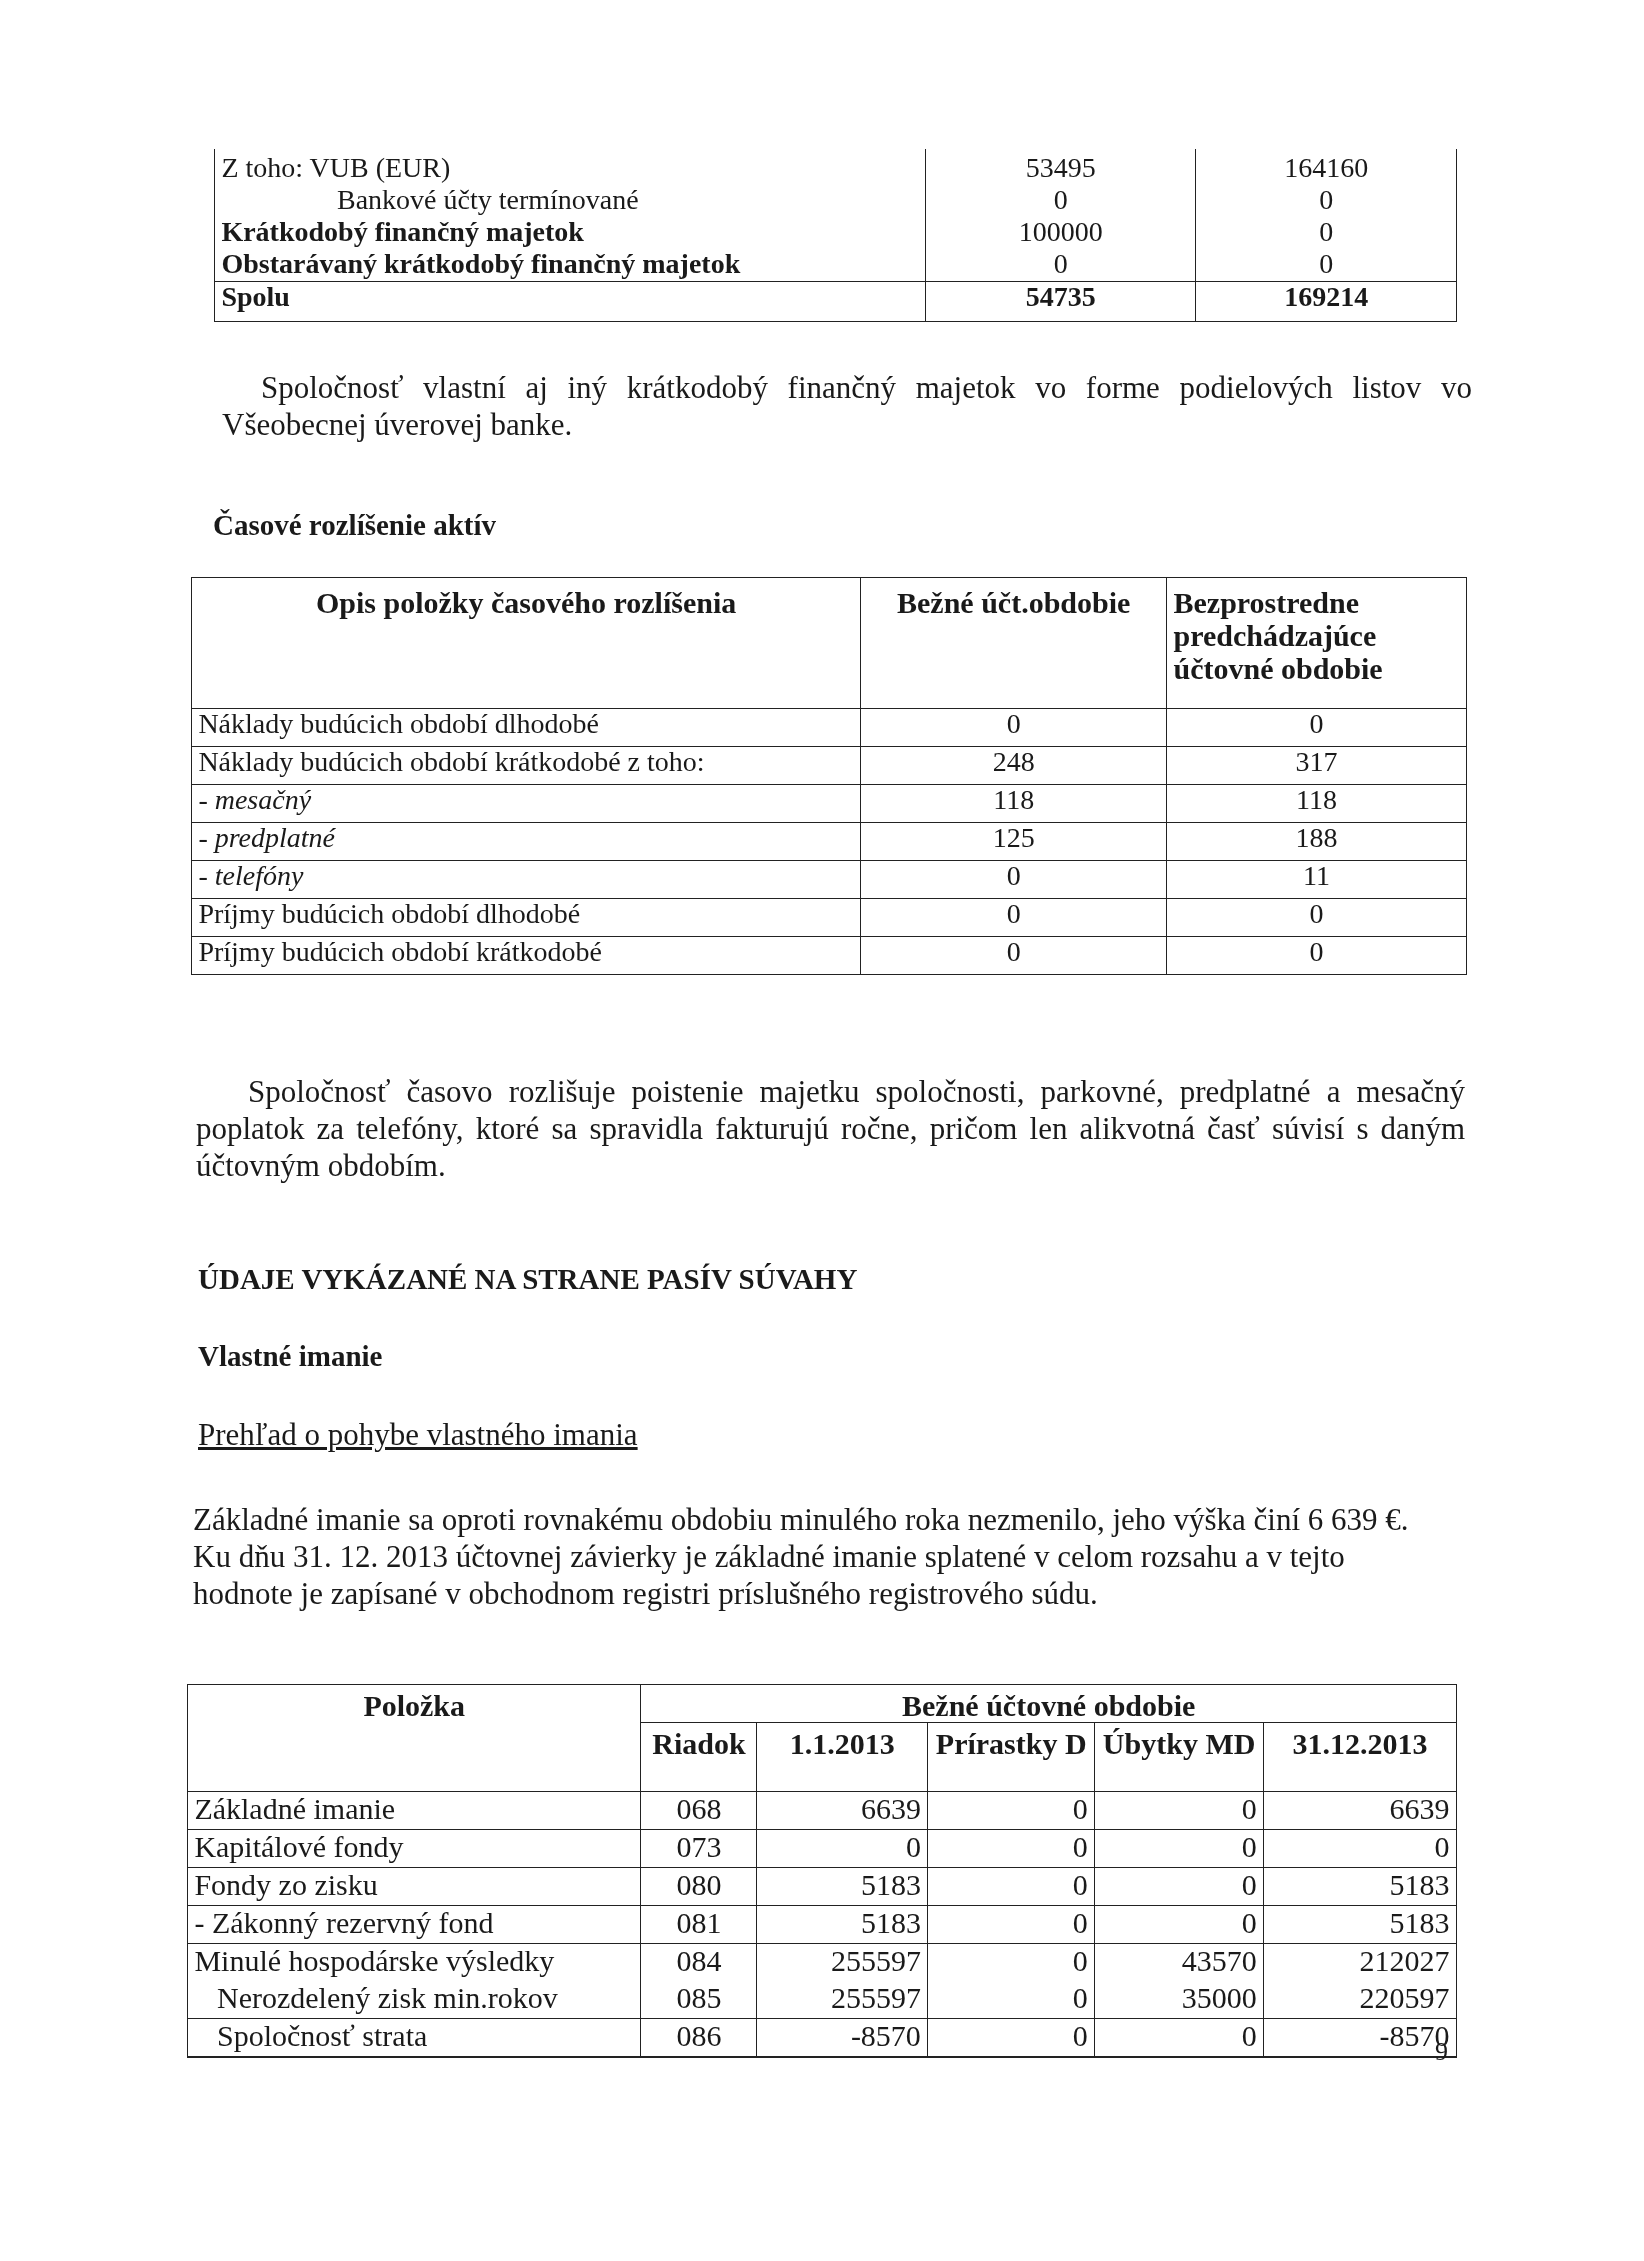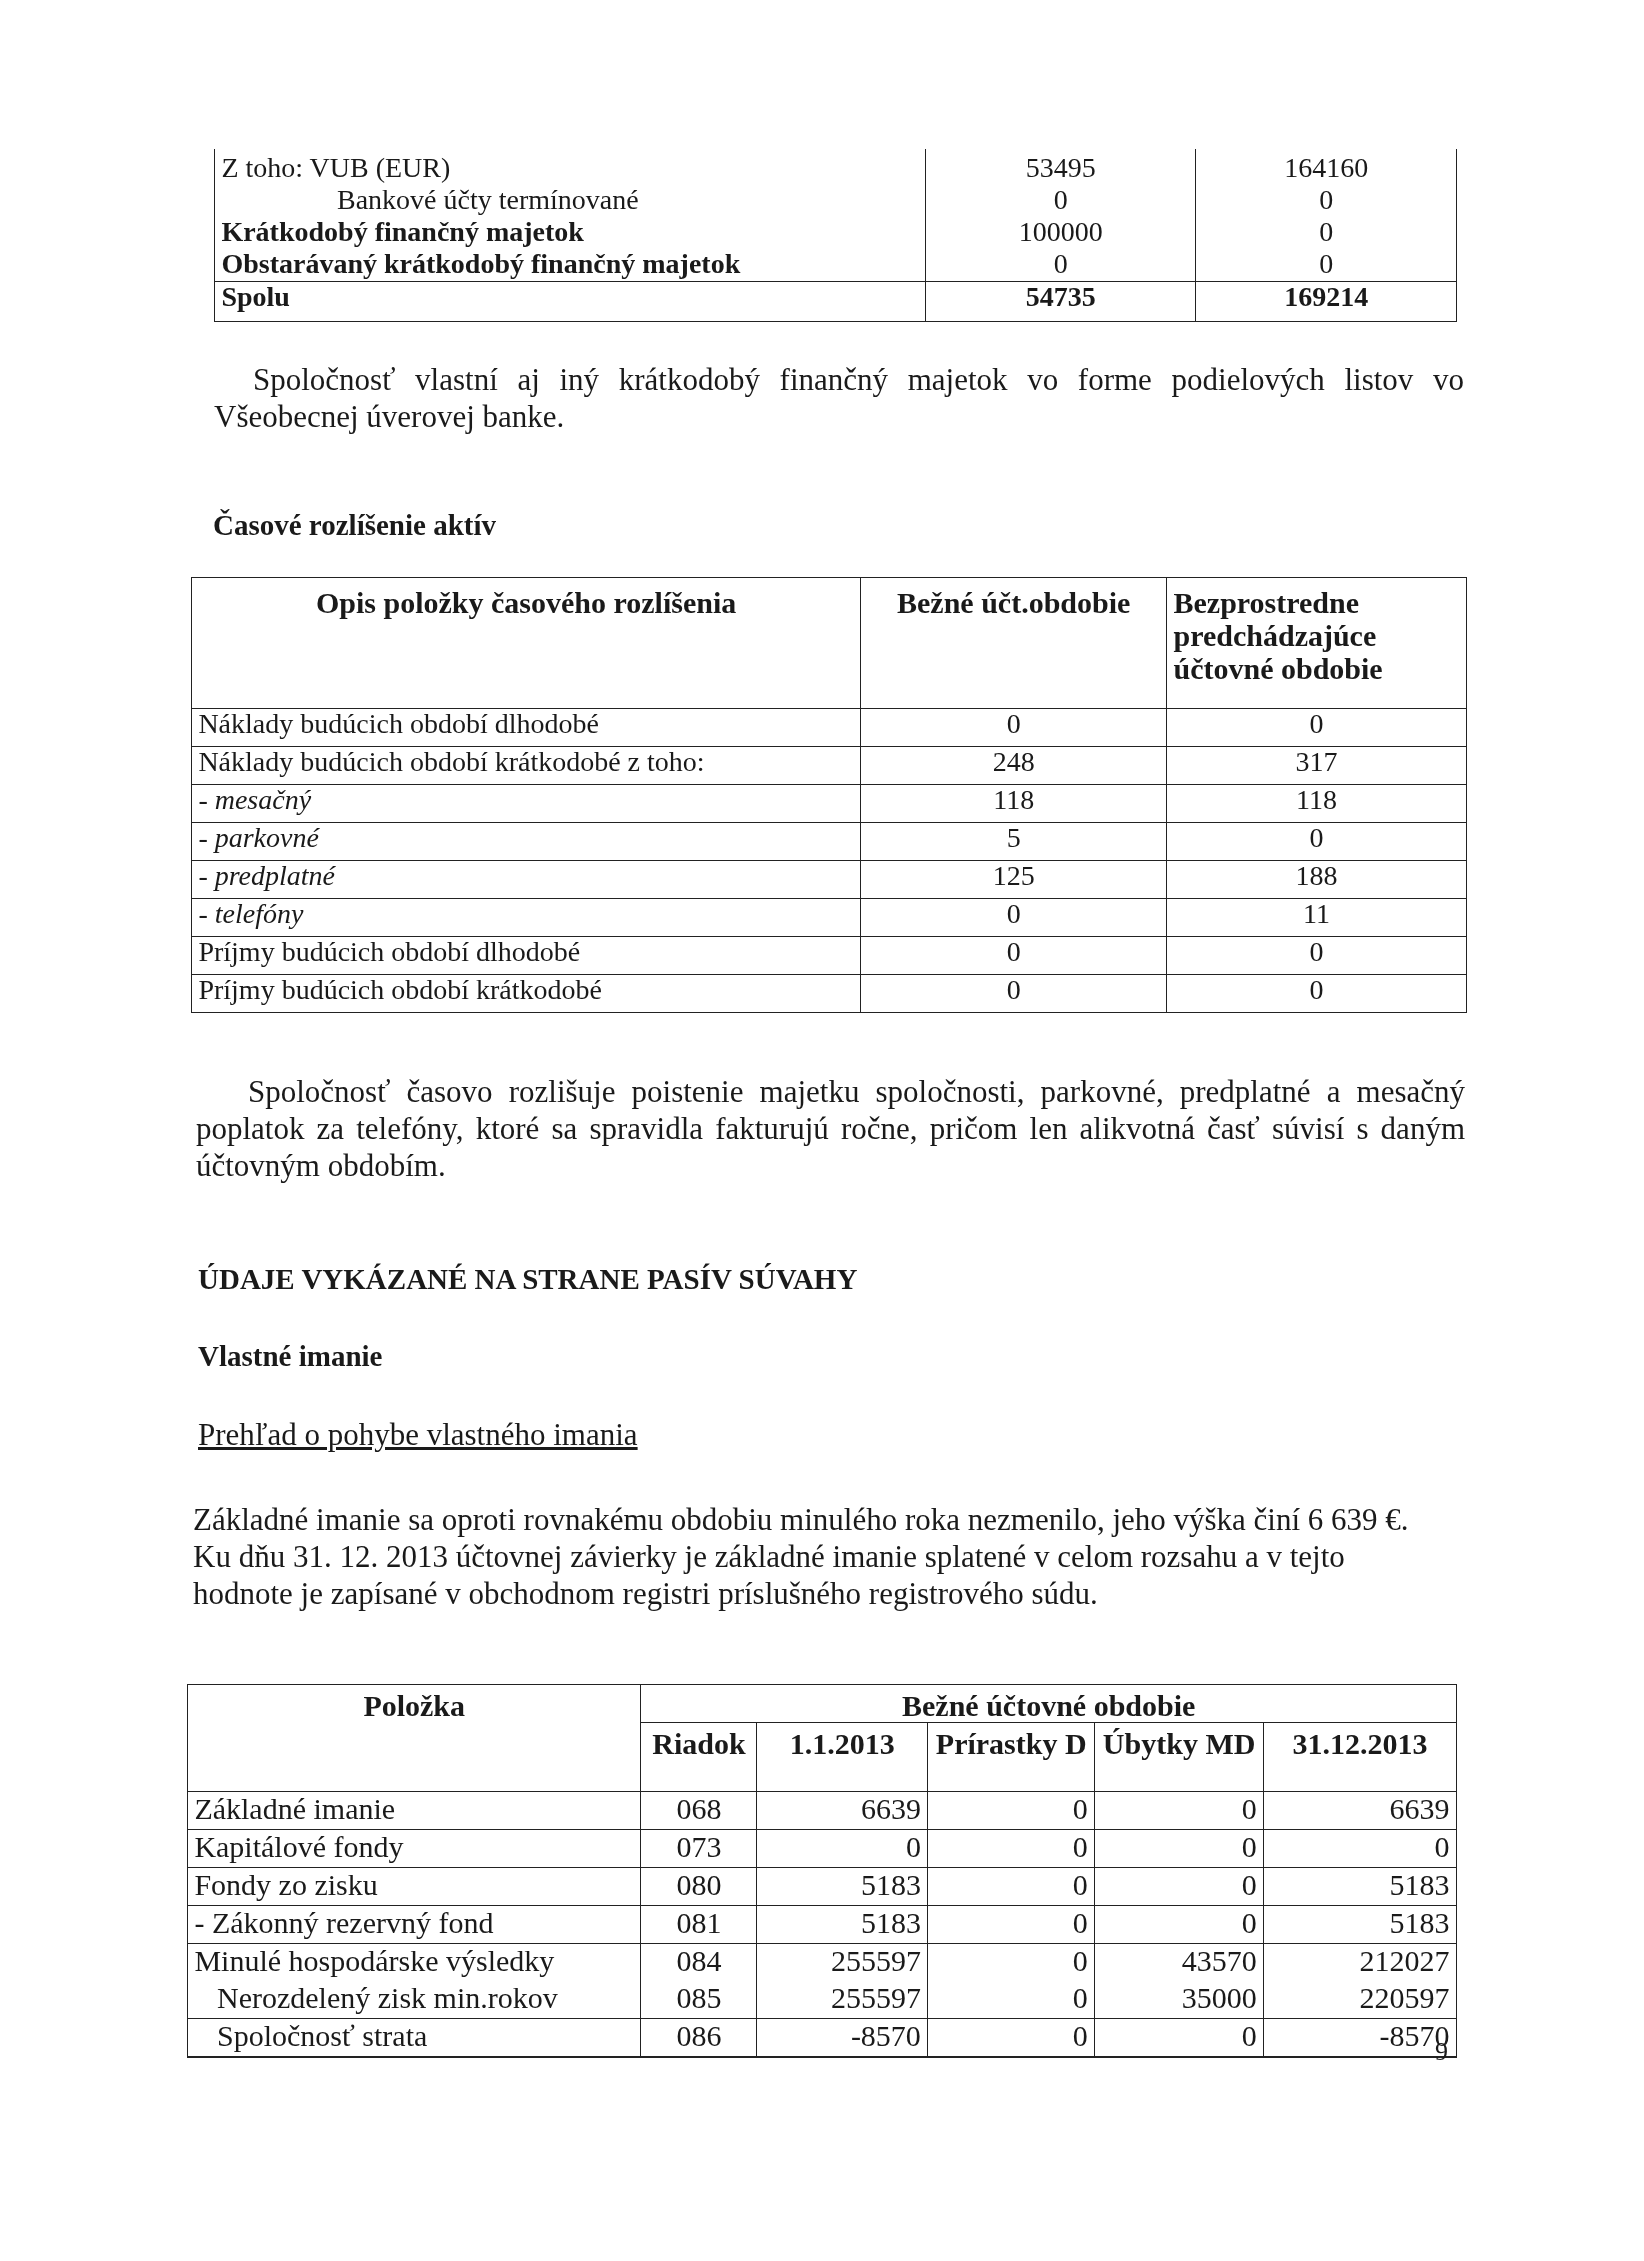--- a/index.html
+++ b/index.html
@@ -70,21 +70,21 @@
       <td class="num">0</td>
     </tr>
     <tr class="total">
       <td>Spolu</td>
       <td class="num">54735</td>
       <td class="num">169214</td>
     </tr>
   </tbody>
 </table>
 
-<p class="abs para" style="left:214px; top:361px; width:1250px; margin:0; text-indent:39px;">Spoločnosť vlastní aj iný krátkodobý finančný majetok vo forme podielových listov vo Všeobecnej úverovej banke.</p>
+<p class="abs para" style="left:214px; top:361px; width:1250px; margin:8px; text-indent:39px;">Spoločnosť vlastní aj iný krátkodobý finančný majetok vo forme podielových listov vo Všeobecnej úverovej banke.</p>
 
 <div class="abs heading" style="left:213px; top:509px;">Časové rozlíšenie  aktív</div>
 
 <table id="t2" class="abs">
   <colgroup>
       <col style="width:670px">
       <col style="width:306px">
       <col style="width:300px">
     </colgroup>
   <thead>
@@ -102,25 +102,20 @@
       </tr>
     <tr>
         <td>Náklady budúcich období krátkodobé z toho:</td>
         <td class="num">248</td>
         <td class="num">317</td>
       </tr>
     <tr>
         <td class="italic">- mesačný</td>
         <td class="num">118</td>
         <td class="num">118</td>
-      </tr>
-    <tr>
-        <td class="italic">- parkovné</td>
-        <td class="num">5</td>
-        <td class="num">0</td>
       </tr>
     <tr>
         <td class="italic">- predplatné</td>
         <td class="num">125</td>
         <td class="num">188</td>
       </tr>
     <tr>
         <td class="italic">- telefóny</td>
         <td class="num">0</td>
         <td class="num">11</td>

